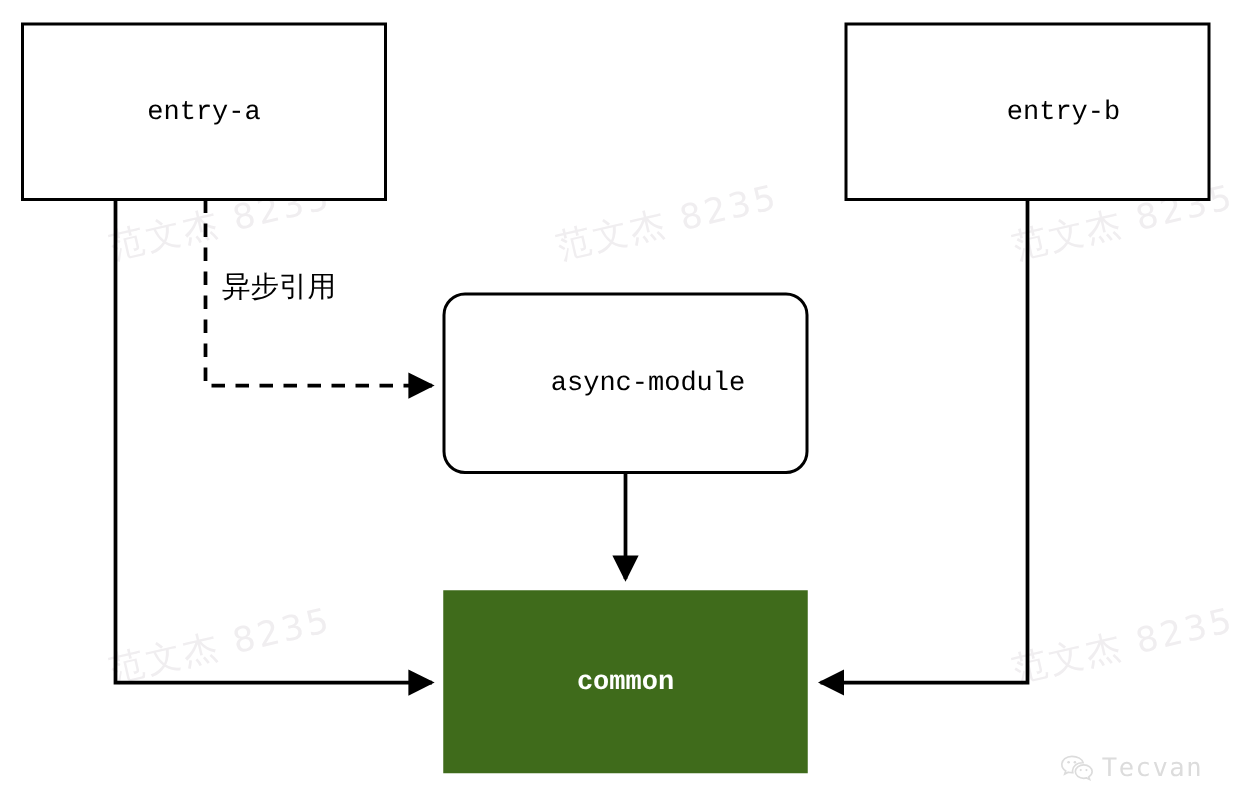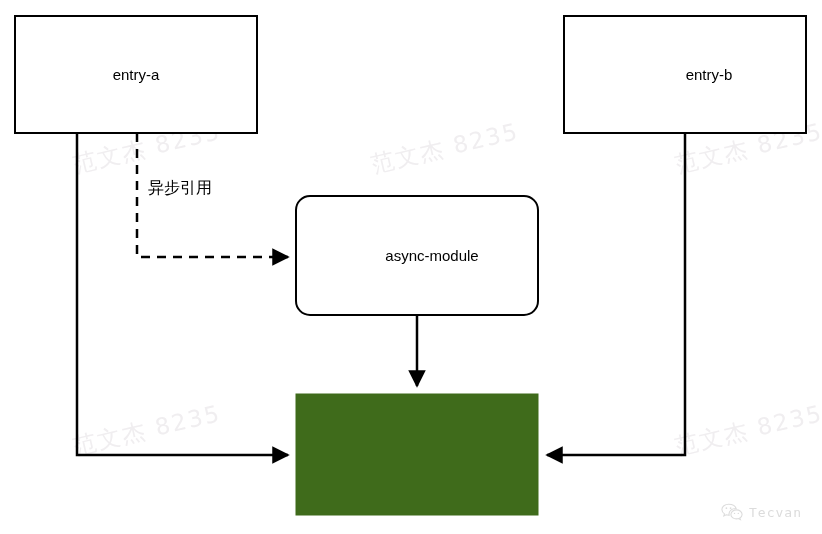--- a/index.html
+++ b/index.html
@@ -39,46 +39,46 @@
   .diagram {
     position: absolute;
     inset: 0;
     z-index: 2;
   }
   .node-label {
     position: absolute;
     z-index: 3;
     white-space: nowrap;
     color: #000000;
-    font-size: 15px;
-    font-family: Liberation Sans, sans-serif;
+    font-size: 18px;
+    font-family: Liberation Mono, monospace;
   }
   .node-label.common-label {
     color: #ffffff;
     font-weight: bold;
   }
   .edge-label {
     position: absolute;
     z-index: 3;
     white-space: nowrap;
     color: #000000;
-    font-size: 16px;
+    font-size: 19px;
     font-family: "DejaVu Sans", "Liberation Sans", sans-serif;
   }
   
   .brand {
     position: absolute;
     right: 20px;
     bottom: 12px;
     z-index: 4;
     display: flex;
     align-items: center;
     gap: 6px;
     color: #dcdcdc;
-    font-size: 13px;
+    font-size: 17px;
     letter-spacing: 1px;
     font-family: "DejaVu Sans Mono", "Liberation Mono", monospace;
   }
   .brand svg { display: block; }
 </style>
 </head>
 <body>
 
 <div id="canvas">
 
@@ -114,20 +114,21 @@
 
     <rect x="296" y="394" width="242" height="121" fill="#3F6B1B" stroke="#3F6B1B" stroke-width="1"></rect>
   </svg>
 
   <div class="node-label" style="left:15px; top:16px; width:242px; height:117px; display:flex; align-items:center; justify-content:center;">entry-a</div>
 
   <div class="node-label" style="left:564px; top:16px; width:290px; height:117px; display:flex; align-items:center; justify-content:center;">entry-b</div>
 
   <div class="node-label" style="left:296px; top:196px; width:272px; height:119px; display:flex; align-items:center; justify-content:center;">async-module</div>
 
+  <div class="node-label common-label" style="left:296px; top:394px; width:242px; height:121px; display:flex; align-items:center; justify-content:center;">common</div>
 
   <div class="edge-label" style="left:148px; top:178px;">异步引用</div>
 
   <div class="brand">
     <span>
       <svg width="22" height="19" viewBox="0 0 22 19" aria-hidden="true">
         <path d="M7.6 1.2C3.9 1.2 0.9 3.6 0.9 6.6c0 1.7 1 3.3 2.6 4.3l-0.7 2.1 2.4-1.2c0.7 0.2 1.5 0.3 2.4 0.3 0.2 0 0.4 0 0.6 0 -0.1-0.4-0.2-0.8-0.2-1.2 0-3 2.9-5.4 6.5-5.4 0.2 0 0.4 0 0.6 0C14.5 3 11.4 1.2 7.6 1.2z" fill="none" stroke="#dcdcdc" stroke-width="1.1"></path>
         <circle cx="5.4" cy="5.2" r="0.85" fill="#dcdcdc"></circle>
         <circle cx="9.6" cy="5.2" r="0.85" fill="#dcdcdc"></circle>
         <path d="M21.1 11.4c0-2.5-2.5-4.5-5.6-4.5 -3.1 0-5.6 2-5.6 4.5 0 2.5 2.5 4.5 5.6 4.5 0.7 0 1.3-0.1 1.9-0.3l2 1 -0.6-1.7C20.2 14.1 21.1 12.8 21.1 11.4z" fill="none" stroke="#dcdcdc" stroke-width="1.1"></path>

